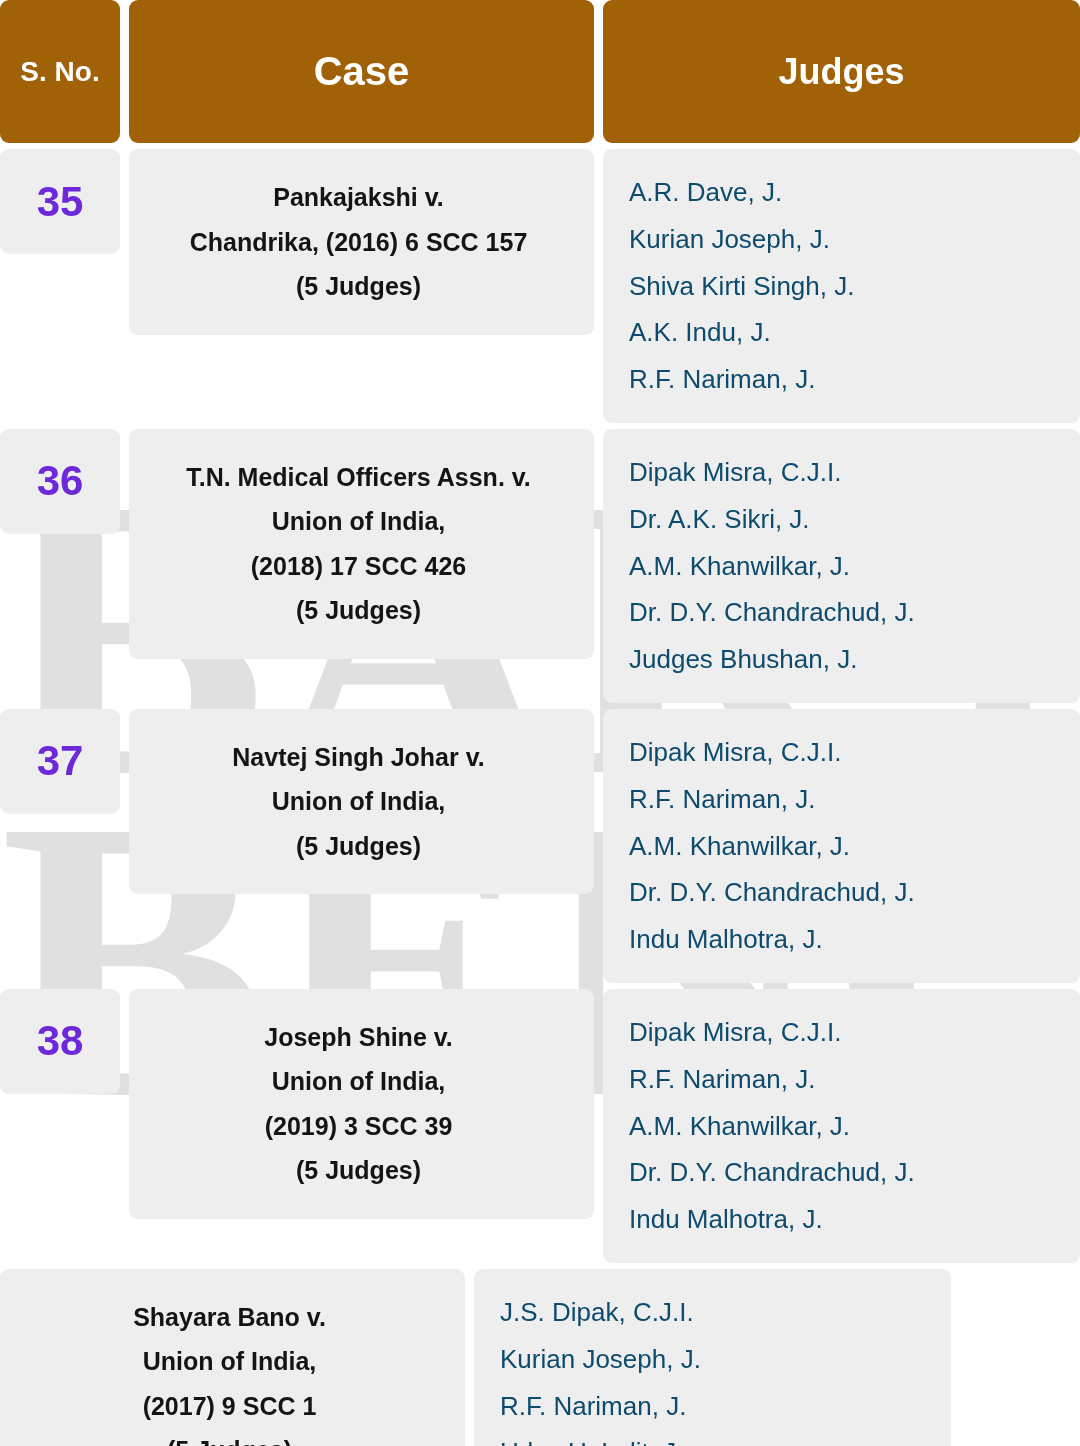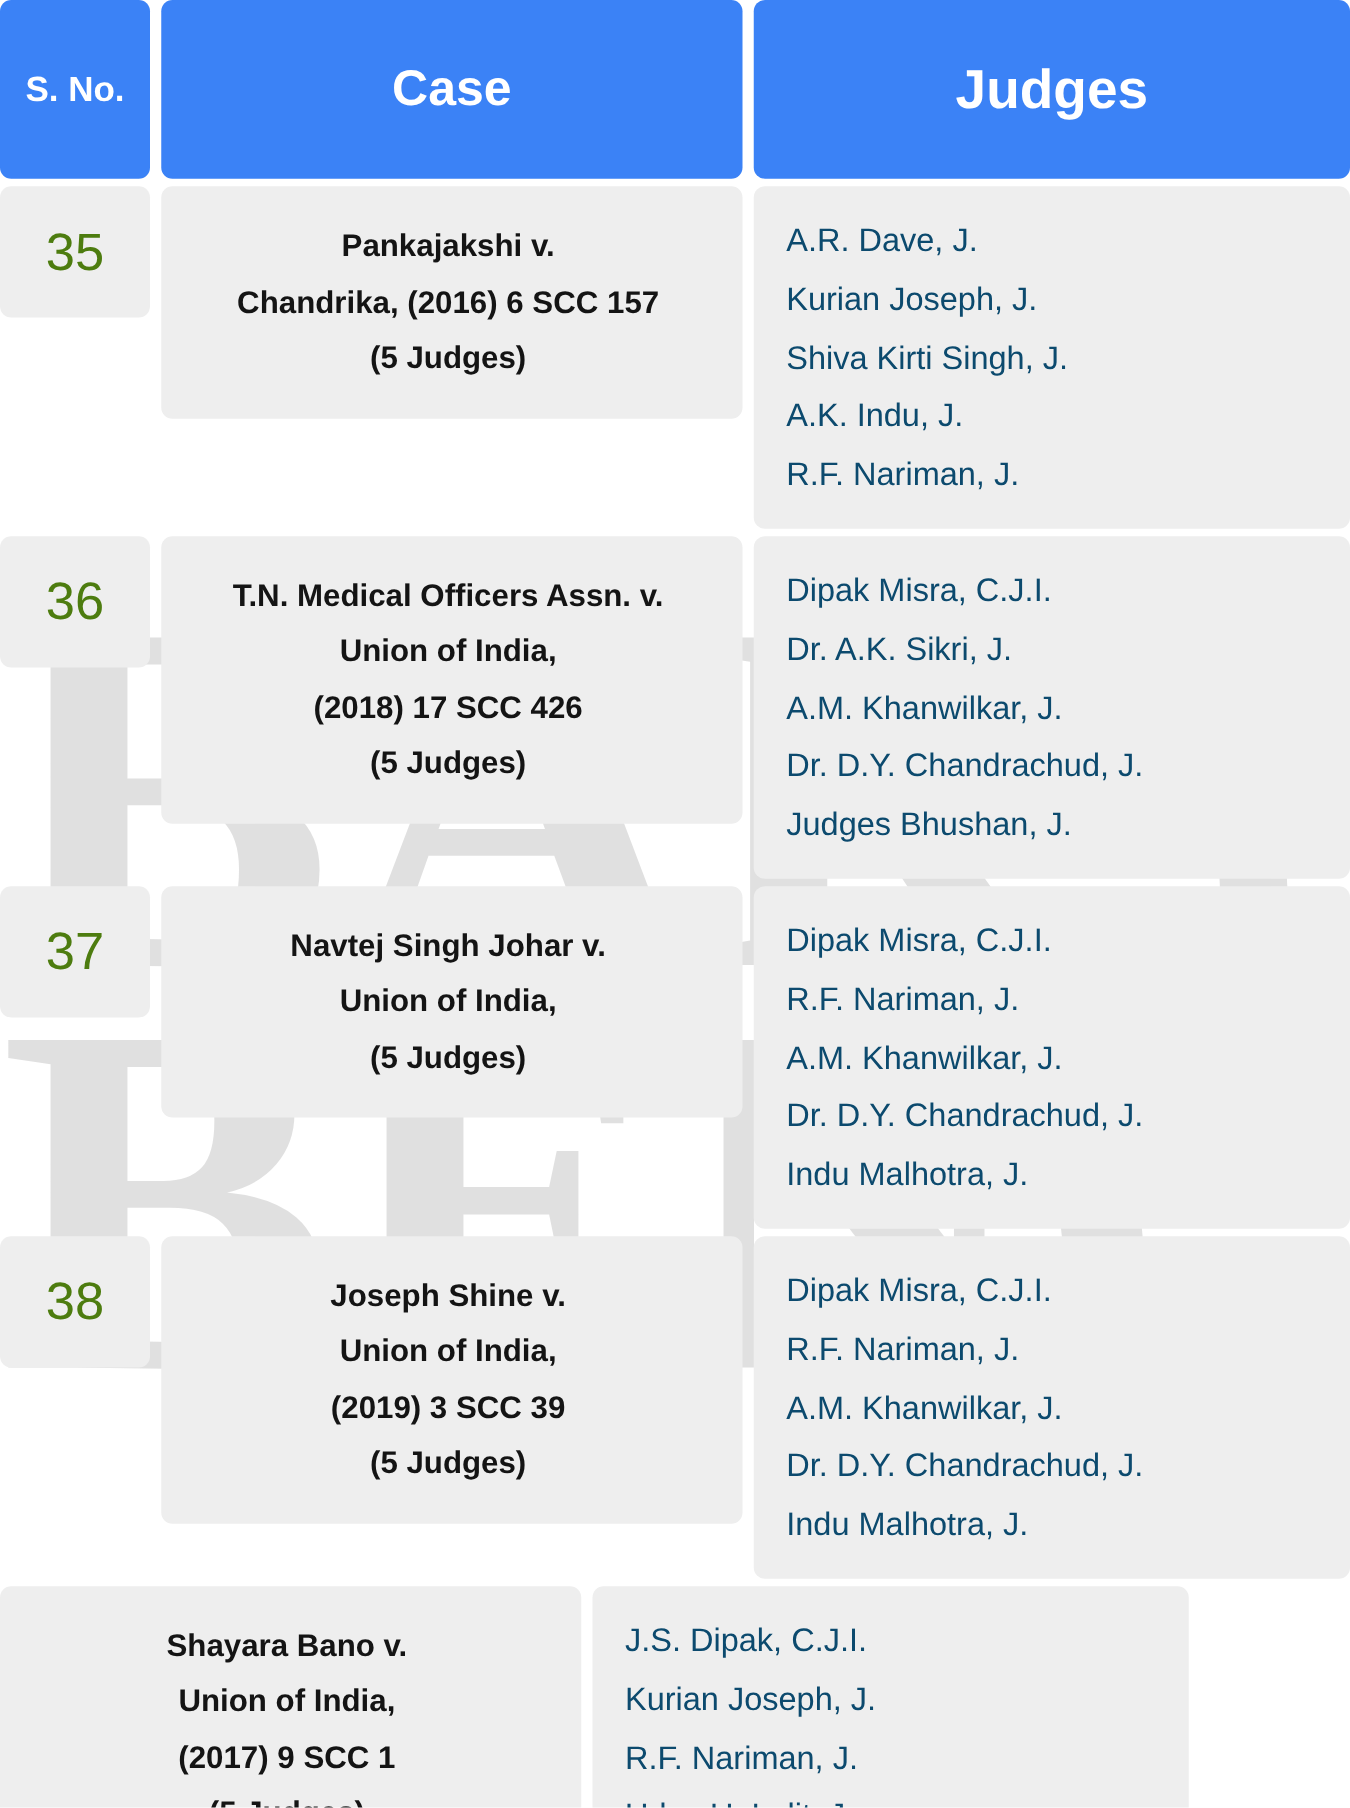--- a/index.html
+++ b/index.html
@@ -66,51 +66,51 @@
   .col-sno   { width: 120px; flex: 0 0 120px; margin-right: 9px; }
   .col-case  { width: 465px; flex: 0 0 465px; margin-right: 9px; }
   .col-judges{ width: 477px; flex: 0 0 477px; }
 
   
   .header-row {
     height: 143px;
     margin-bottom: 6px;
   }
   .hcell {
-    background: #3b82f6;
+    background: #a16207;
     border-radius: 9px;
     height: 143px;
     box-sizing: border-box;
     display: flex;
     align-items: center;
     justify-content: center;
     color: #ffffff;
     font-weight: 700;
   }
   .hcell.sno-h   { font-size: 28px; }
   .hcell.case-h  { font-size: 40px; }
-  .hcell.judge-h { font-size: 44px; }
+  .hcell.judge-h { font-size: 36px; }
 
   
   .body-row { margin-bottom: 6px; }
 
   .cell {
     background: #eeeeee;
     border-radius: 9px;
     box-sizing: border-box;
   }
 
   .cell-sno {
     height: 105px;
     display: flex;
     align-items: center;
     justify-content: center;
     font-size: 42px;
-    font-weight: 400;
-    color: #4d7c0f;
+    font-weight: 700;
+    color: #6d28d9;
   }
 
   .cell-case {
     padding: 26px 24px 26px 18px;
     text-align: center;
     font-size: 25px;
     font-weight: 700;
     color: #141414;
     line-height: 1.78;
   }

